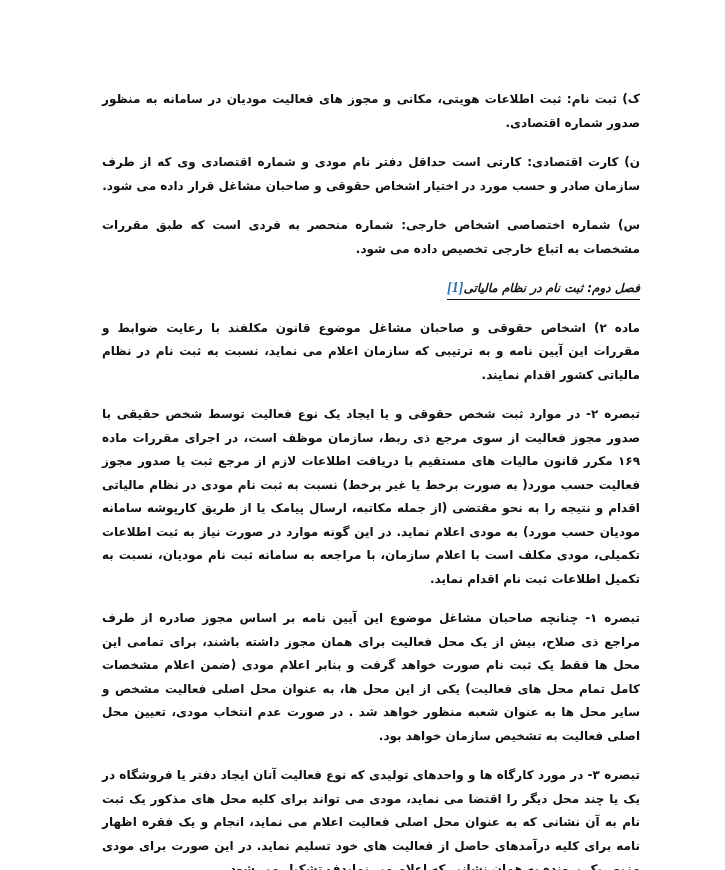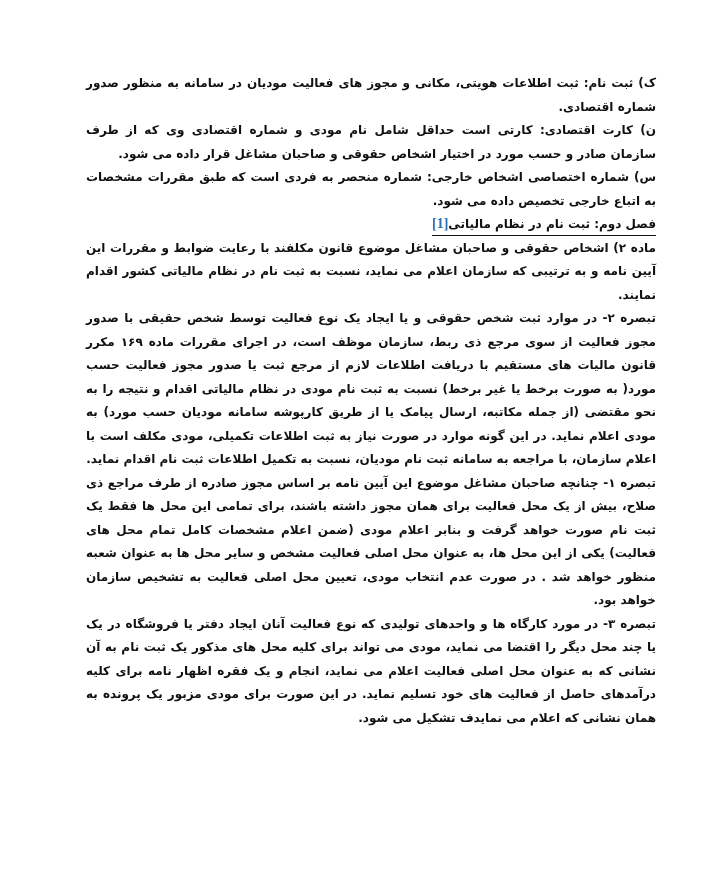--- a/index.html
+++ b/index.html
@@ -3,30 +3,30 @@
 <meta charset="utf-8">
 <style>
   html, body { margin:0; padding:0; background:#ffffff; }
   body { width:725px; height:870px; overflow:hidden; position:relative; }
   .page {
     position:absolute; left:86px; top:72px; width:570px;
     direction:rtl; text-align:justify;
     font-family:"DejaVu Sans", sans-serif; font-weight:bold;
     font-size:12px; line-height:23.5px; color:#111111;
   }
-  .para { margin:0; padding:0; text-align-last:right; }
-  .heading { display:inline-block; border-bottom:1.5px solid #111; line-height:21px; }
+  .para { margin:16px; padding:0; text-align-last:right; }
+  .heading { display:inline-block; border-bottom:1.5px solid #111; line-height:21px;font-style:italic; }
   .ref { color:#2a6fb0; font-family:"Liberation Serif", serif; font-size:14px; }
 </style>
 </head>
 <body>
 
 <div class="page">
   <p class="para">ک) ثبت نام: ثبت اطلاعات هویتی، مکانی و مجوز های فعالیت مودیان در سامانه به منظور صدور شماره اقتصادی.</p>
-  <p class="para">ن) کارت اقتصادی: کارتی است حداقل شامل نام مودی و شماره اقتصادی وی که از طرف سازمان صادر و حسب مورد در اختیار اشخاص حقوقی و صاحبان مشاغل قرار داده می شود.</p>
+  <p class="para">ن) کارت اقتصادی: کارتی است حداقل دفتر نام مودی و شماره اقتصادی وی که از طرف سازمان صادر و حسب مورد در اختیار اشخاص حقوقی و صاحبان مشاغل قرار داده می شود.</p>
   <p class="para">س) شماره اختصاصی اشخاص خارجی: شماره منحصر به فردی است که طبق مقررات مشخصات به اتباع خارجی تخصیص داده می شود.</p>
   <p class="para">
     <span class="heading"><span>فصل دوم: ثبت نام در نظام مالیاتی</span><span class="ref">[1]</span></span>
   </p>
   <p class="para">ماده ۲) اشخاص حقوقی و صاحبان مشاغل موضوع قانون مکلفند با رعایت ضوابط و مقررات این آیین نامه و به ترتیبی که سازمان اعلام می نماید، نسبت به ثبت نام در نظام مالیاتی کشور اقدام نمایند.</p>
   <p class="para">تبصره ۲- در موارد ثبت شخص حقوقی و یا ایجاد یک نوع فعالیت توسط شخص حقیقی با صدور مجوز فعالیت از سوی مرجع ذی ربط، سازمان موظف است، در اجرای مقررات ماده ۱۶۹ مکرر قانون مالیات های مستقیم با دریافت اطلاعات لازم از مرجع ثبت یا صدور مجوز فعالیت حسب مورد( به صورت برخط یا غیر برخط) نسبت به ثبت نام مودی در نظام مالیاتی اقدام و نتیجه را به نحو مقتضی (از جمله مکاتبه، ارسال پیامک یا از طریق کارپوشه سامانه مودیان حسب مورد) به مودی اعلام نماید. در این گونه موارد در صورت نیاز به ثبت اطلاعات تکمیلی، مودی مکلف است با اعلام سازمان، با مراجعه به سامانه ثبت نام مودیان، نسبت به تکمیل اطلاعات ثبت نام اقدام نماید.</p>
   <p class="para">تبصره ۱- چنانچه صاحبان مشاغل موضوع این آیین نامه بر اساس مجوز صادره از طرف مراجع ذی صلاح، بیش از یک محل فعالیت برای همان مجوز داشته باشند، برای تمامی این محل ها فقط یک ثبت نام صورت خواهد گرفت و بنابر اعلام مودی (ضمن اعلام مشخصات کامل تمام محل های فعالیت) یکی از این محل ها، به عنوان محل اصلی فعالیت مشخص و سایر محل ها به عنوان شعبه منظور خواهد شد . در صورت عدم انتخاب مودی، تعیین محل اصلی فعالیت به تشخیص سازمان خواهد بود.</p>
   <p class="para">تبصره ۳- در مورد کارگاه ها و واحدهای تولیدی که نوع فعالیت آنان ایجاد دفتر یا فروشگاه در یک یا چند محل دیگر را اقتضا می نماید، مودی می تواند برای کلیه محل های مذکور یک ثبت نام به آن نشانی که به عنوان محل اصلی فعالیت اعلام می نماید، انجام و یک فقره اظهار نامه برای کلیه درآمدهای حاصل از فعالیت های خود تسلیم نماید. در این صورت برای مودی مزبور یک پرونده به همان نشانی که اعلام می نمایدف تشکیل می شود.</p>
 
 </div>

